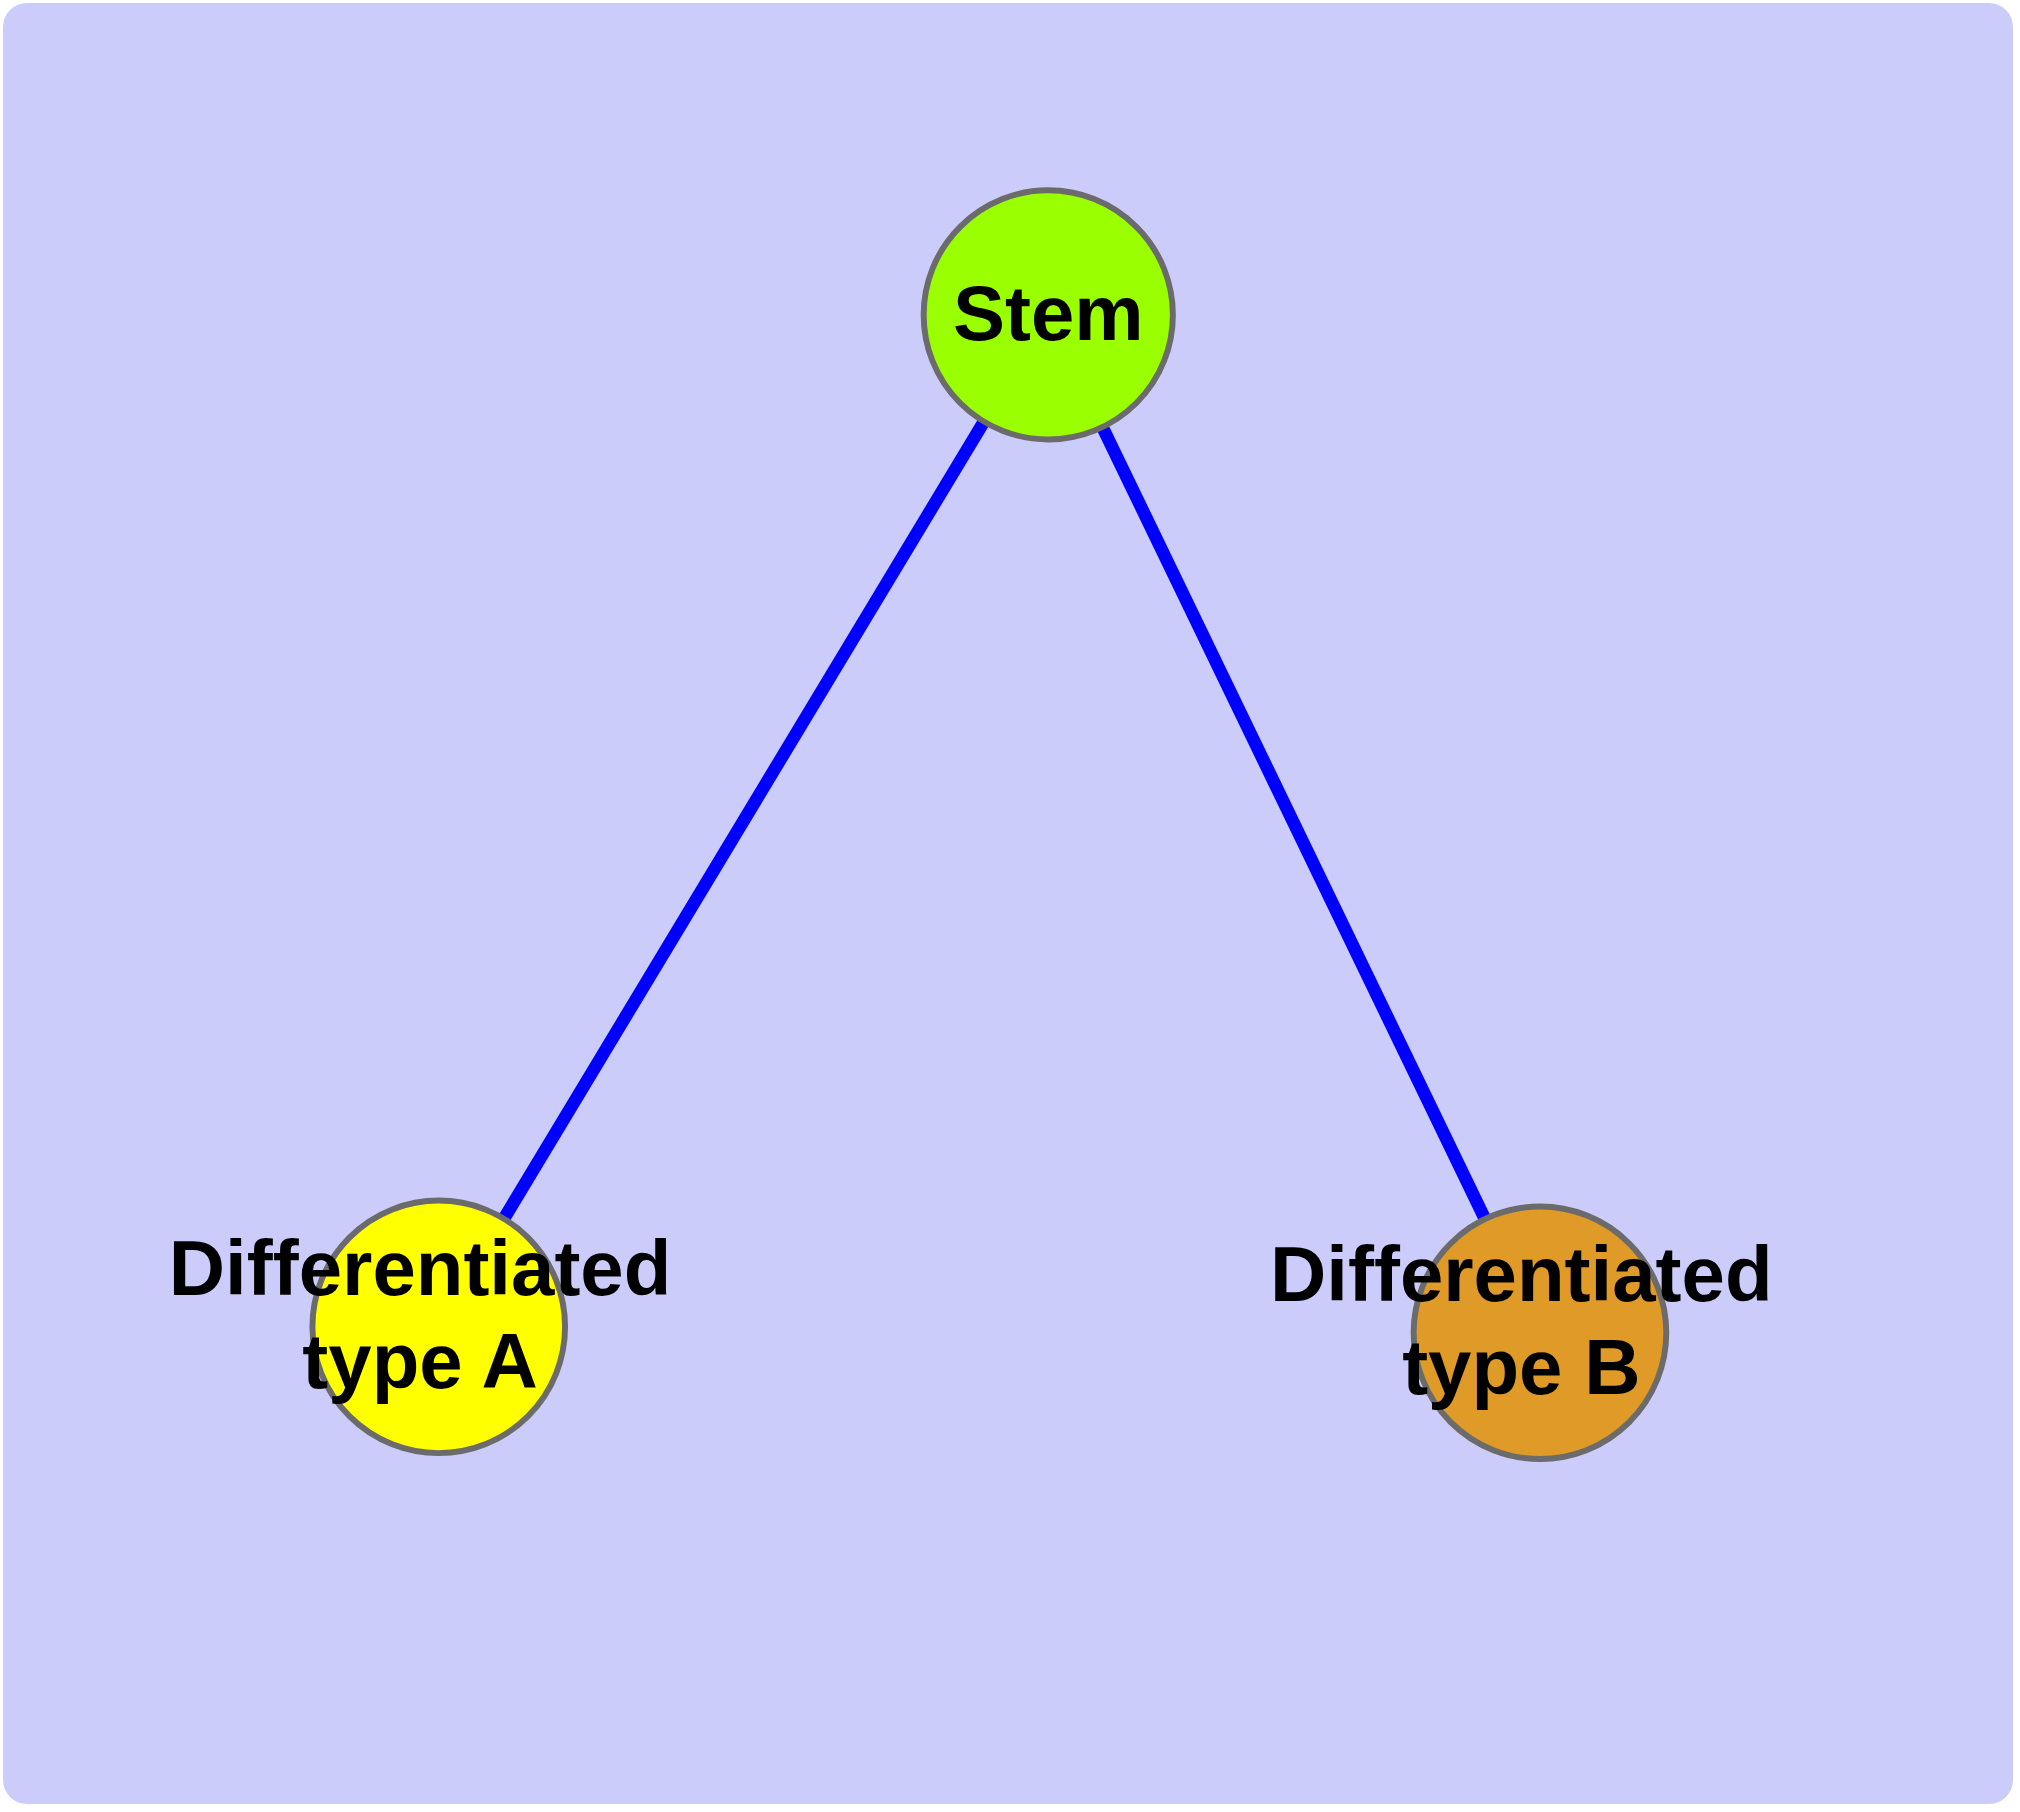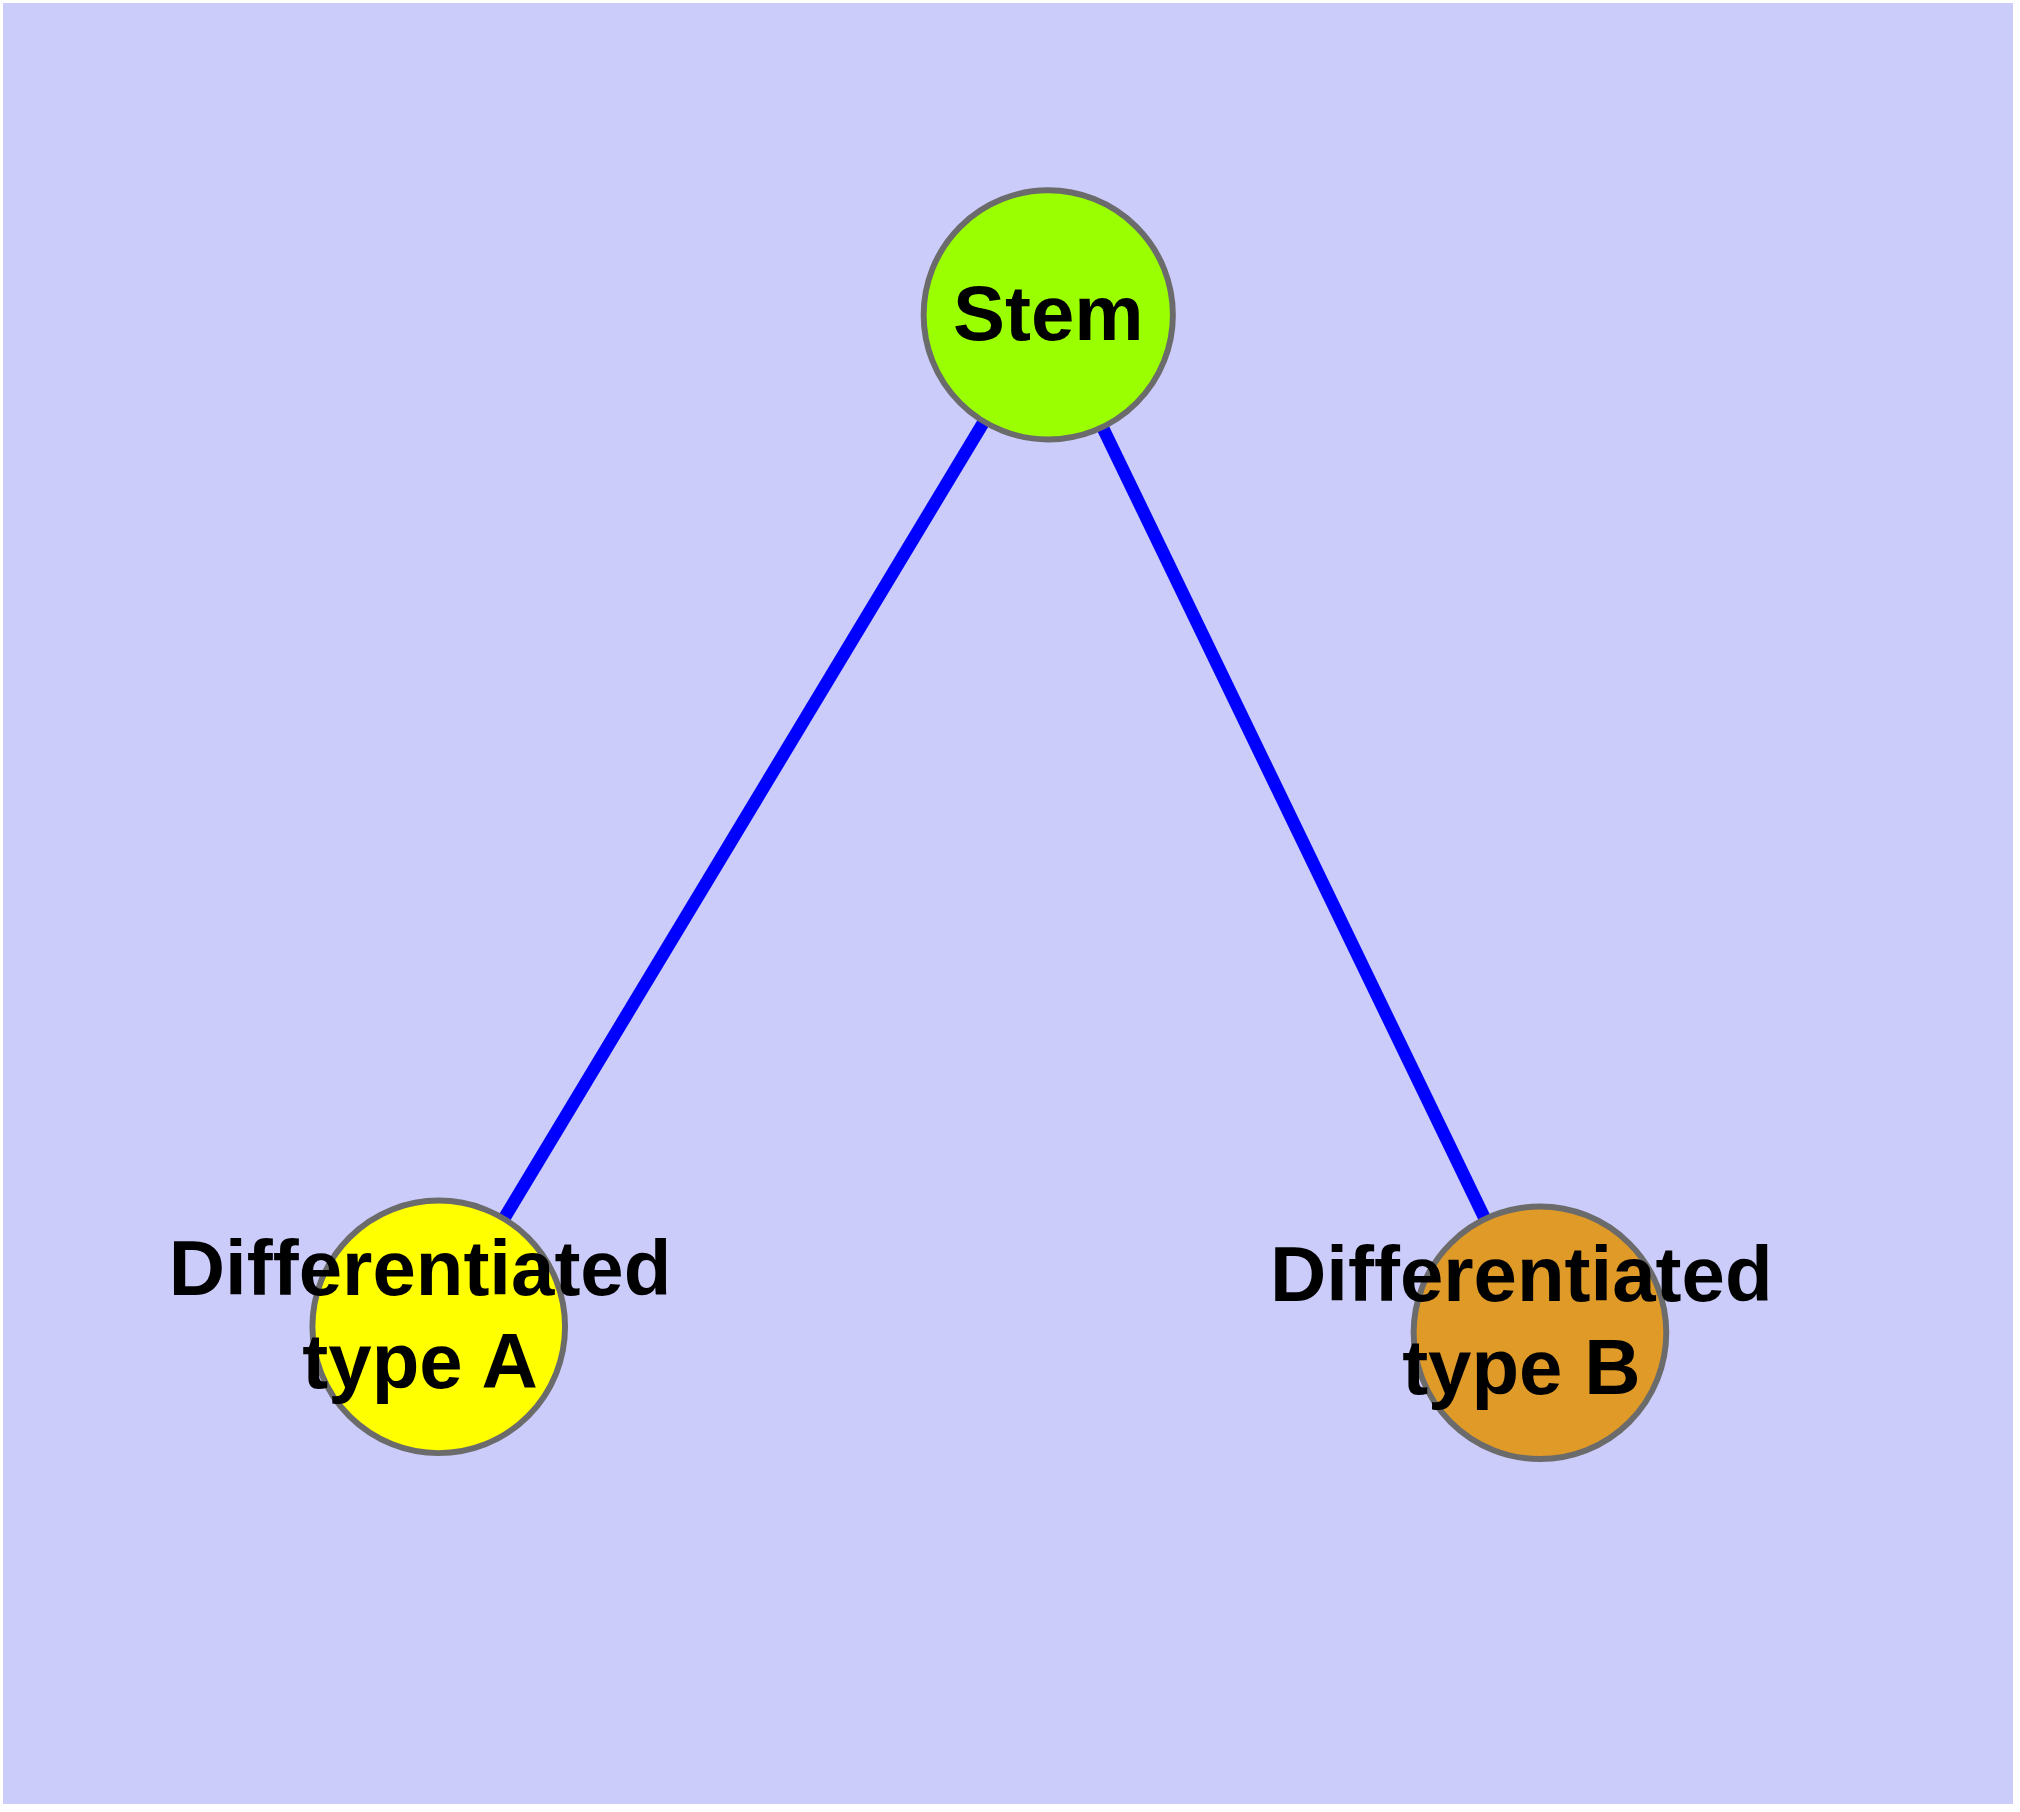--- a/index.html
+++ b/index.html
@@ -40,21 +40,21 @@
     font-weight: bold;
     fill: #000000;
     text-anchor: middle;
     paint-order: normal;
   }
 </style>
 </head>
 <body>
 
 <div id="canvas">
-  <div id="plot-area" style="background: rgb(204, 204, 250);">
+  <div id="plot-area" style="background: rgb(204, 204, 250); border-radius: 24px;">
     <svg id="graph-svg" viewBox="0 0 2371 2125" preserveAspectRatio="none">
 
       <g>
         <line x1="1233" y1="368" x2="514" y2="1562" stroke="#0000ff" stroke-width="15" stroke-linecap="butt"></line>
         <line x1="1233" y1="368" x2="1813" y2="1569" stroke="#0000ff" stroke-width="15" stroke-linecap="butt"></line>
       </g>
 
       <g>
         <circle cx="1233" cy="368" r="147" fill="#9aff00" stroke="#6b6b6b" stroke-width="7"></circle>
         <circle cx="514" cy="1562" r="149" fill="#ffff00" stroke="#6b6b6b" stroke-width="7"></circle>

